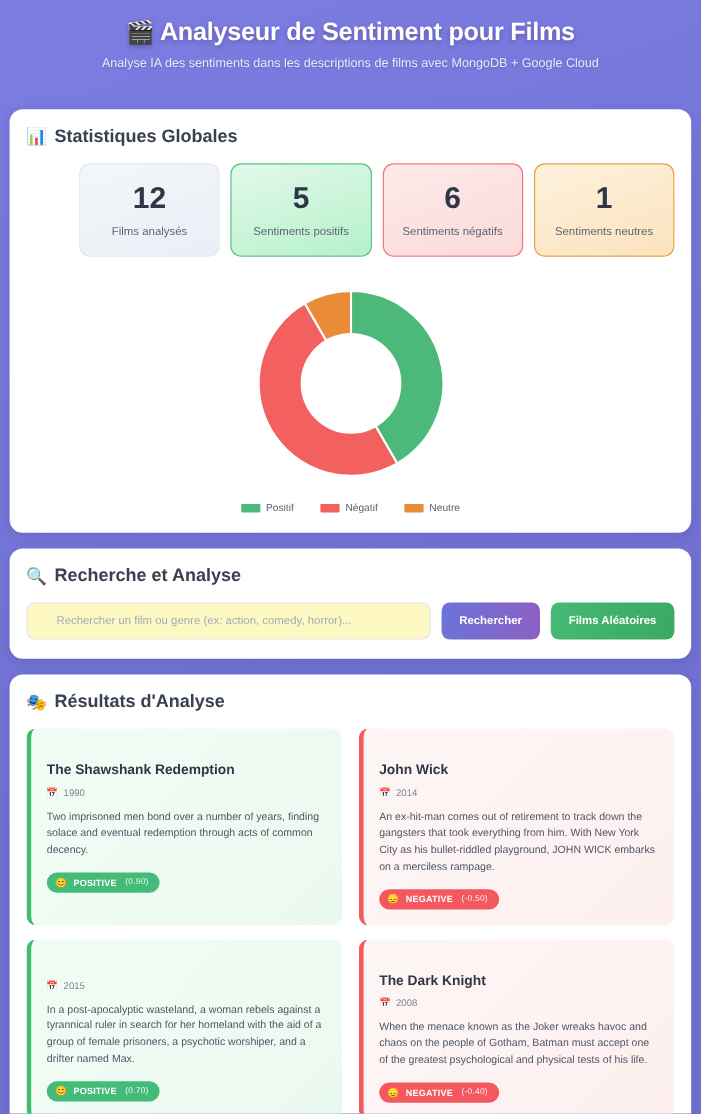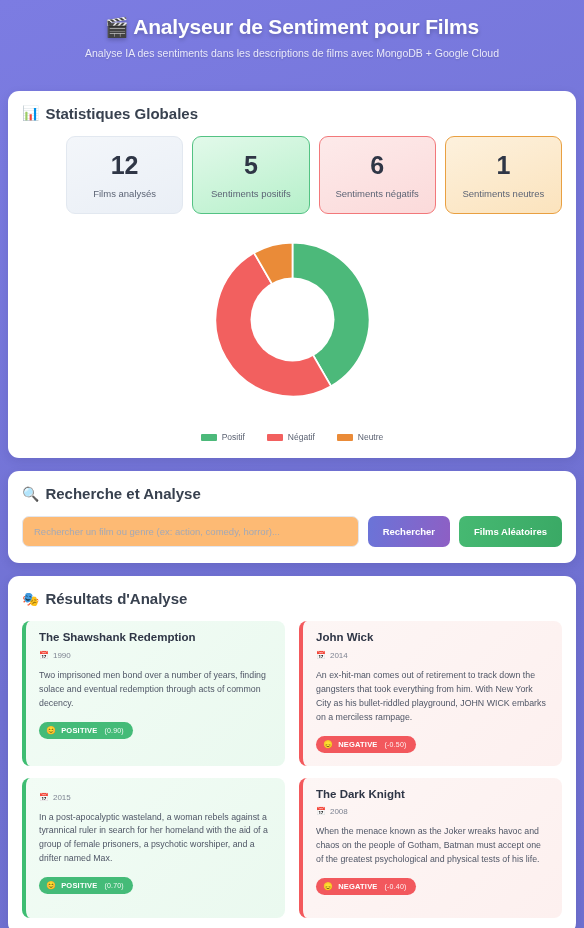--- a/index.html
+++ b/index.html
@@ -112,21 +112,21 @@
     flex-direction: column;
     align-items: center;
   }
   .donut {
     width: 175px;
     height: 175px;
     position: relative;
   }
   .donut svg { display: block; }
   .legend {
-    margin-top: 25px;
+    margin-top: 11px;
     display: flex;
     gap: 22px;
     align-items: center;
   }
   .legend-item {
     display: flex;
     align-items: center;
     gap: 5px;
   }
   .legend-swatch {
@@ -143,25 +143,25 @@
   .search-row {
     display: flex;
     gap: 9px;
     align-items: stretch;
   }
   .search-input {
     flex: 1 1 auto;
     height: 31px;
     border: 1px solid #e2e6ee;
     border-radius: 7px;
-    padding: 0 11px;
+    padding: 0 24px;
     font-size: 9.5px;
     font-family: "Liberation Sans", sans-serif;
     color: #39404e;
-    background: #fdba74;
+    background: #fef9c3;
     outline: none;
   }
   .search-input::placeholder { color: #a3a9b6; }
 
   .btn {
     border: none;
     border-radius: 7px;
     color: #ffffff;
     font-size: 9.5px;
     font-weight: bold;
@@ -180,21 +180,21 @@
   }
 
   
   .results-grid {
     display: grid;
     grid-template-columns: 1fr 1fr;
     gap: 12px 14px;
   }
   .movie-card {
     border-radius: 8px;
-    padding: 9px 13px 13px 13px;
+    padding: 28px 13px 13px 13px;
     border-left-width: 4px;
     border-left-style: solid;
     min-height: 140px;
   }
   .movie-card.positive {
     background: linear-gradient(135deg, #f2fcf5 0%, #eaf9ef 100%);
     border-left-color: #3ebd72;
   }
   .movie-card.negative {
     background: linear-gradient(135deg, #fdf6f5 0%, #fdf0ef 100%);

